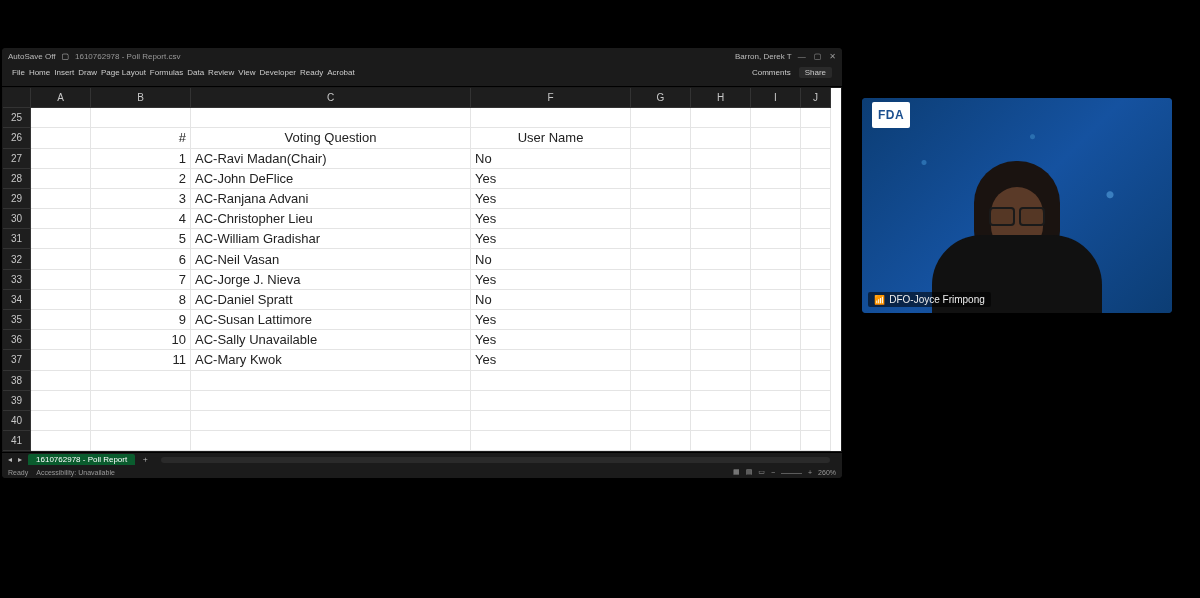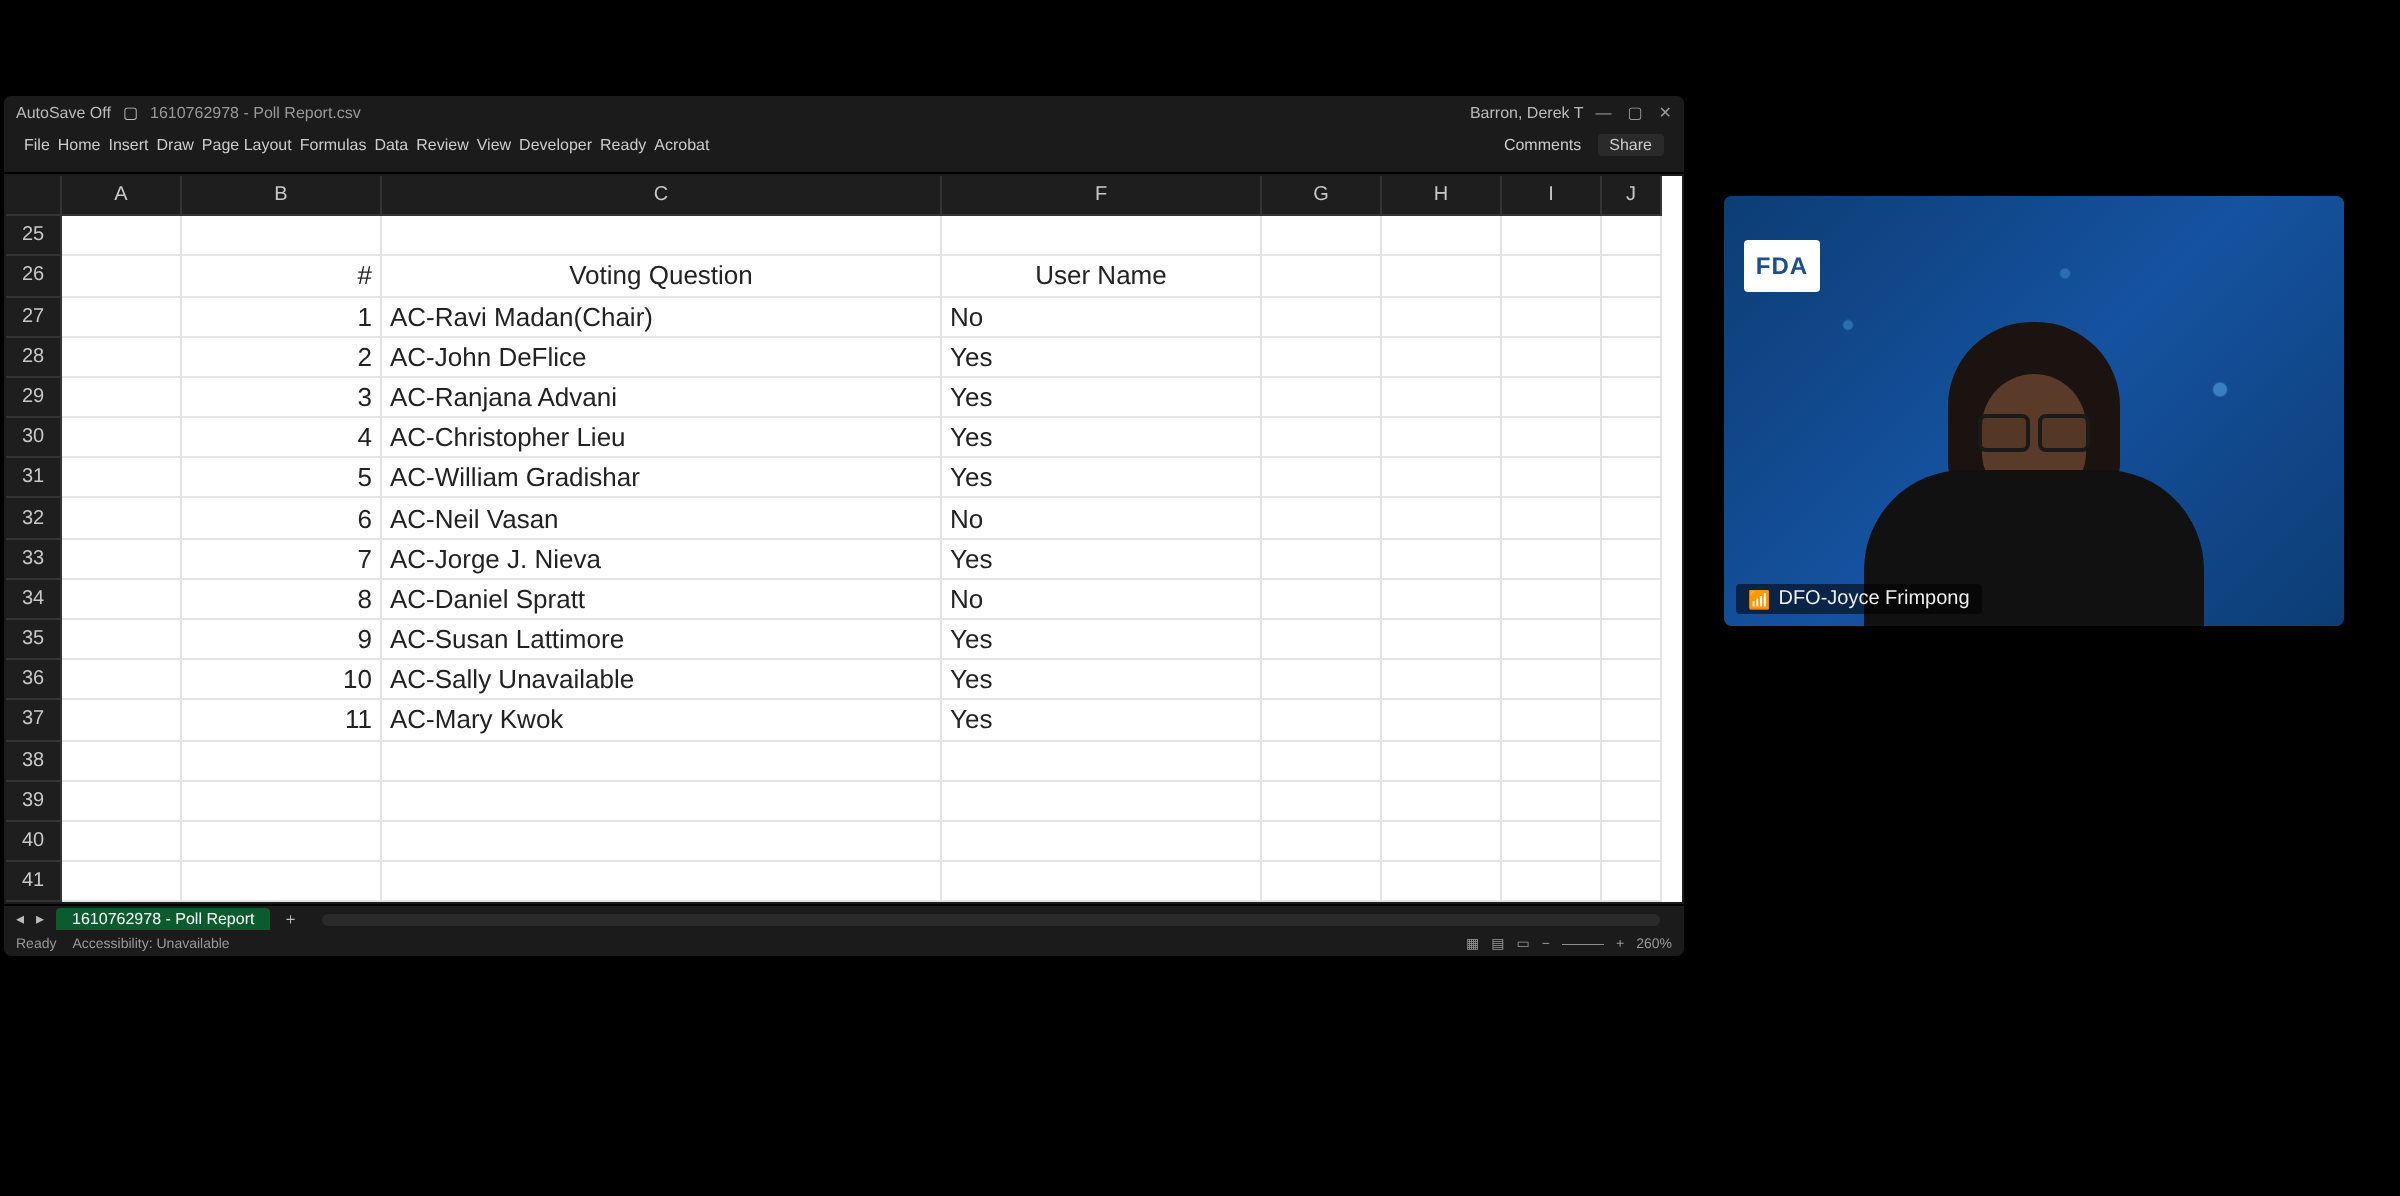--- a/index.html
+++ b/index.html
@@ -32,21 +32,21 @@
   .zoom{margin-left:auto;display:flex;gap:6px;align-items:center}
   
   .webcam{width:310px;height:215px;margin-left:20px;margin-top:50px;border-radius:4px;overflow:hidden;position:relative;background:#0d3a6e}
   .webcam-bg{position:absolute;inset:0;background:
      radial-gradient(circle at 20% 30%, #2a6fb0 2px, transparent 3px),
      radial-gradient(circle at 55% 18%, #2a6fb0 2px, transparent 3px),
      radial-gradient(circle at 80% 45%, #3a7fc0 3px, transparent 4px),
      radial-gradient(circle at 35% 70%, #2a6fb0 2px, transparent 3px),
      radial-gradient(circle at 70% 80%, #2a6fb0 2px, transparent 3px),
      linear-gradient(135deg,#0c3d74 0%,#1552a0 50%,#0c3d74 100%)}
-  .fda-badge{position:absolute;top:22px;left:10px;width:38px;height:26px;background:#fff;border-radius:2px;display:flex;align-items:center;justify-content:center;color:#1b4f8f;font-weight:700;font-size:12px;letter-spacing:.5px}
+  .fda-badge{position:absolute;top:4px;left:10px;width:38px;height:26px;background:#fff;border-radius:2px;display:flex;align-items:center;justify-content:center;color:#1b4f8f;font-weight:700;font-size:12px;letter-spacing:.5px}
   .person{position:absolute;bottom:0;left:50%;transform:translateX(-50%);width:180px;height:160px}
   .hair{position:absolute;top:8px;left:50%;transform:translateX(-50%);width:86px;height:100px;background:#1a1310;border-radius:42px 42px 30px 30px}
   .face{position:absolute;top:34px;left:50%;transform:translateX(-50%);width:52px;height:62px;background:#5a3a28;border-radius:26px 26px 22px 22px}
   .glasses{position:absolute;top:54px;left:50%;transform:translateX(-50%);width:56px;height:16px}
   .glasses:before,.glasses:after{content:"";position:absolute;top:0;width:22px;height:15px;border:2px solid #1a1a1a;border-radius:4px;background:rgba(0,0,0,.05)}
   .glasses:before{left:0}.glasses:after{right:0}
   .torso{position:absolute;bottom:0;left:50%;transform:translateX(-50%);width:170px;height:78px;background:#111;border-radius:50px 50px 0 0}
   .nametag{position:absolute;left:6px;bottom:6px;background:rgba(0,0,0,.55);color:#eee;font-size:10px;padding:2px 6px;border-radius:2px;display:flex;align-items:center;gap:4px}
   .sig{font-size:9px}
 </style>

